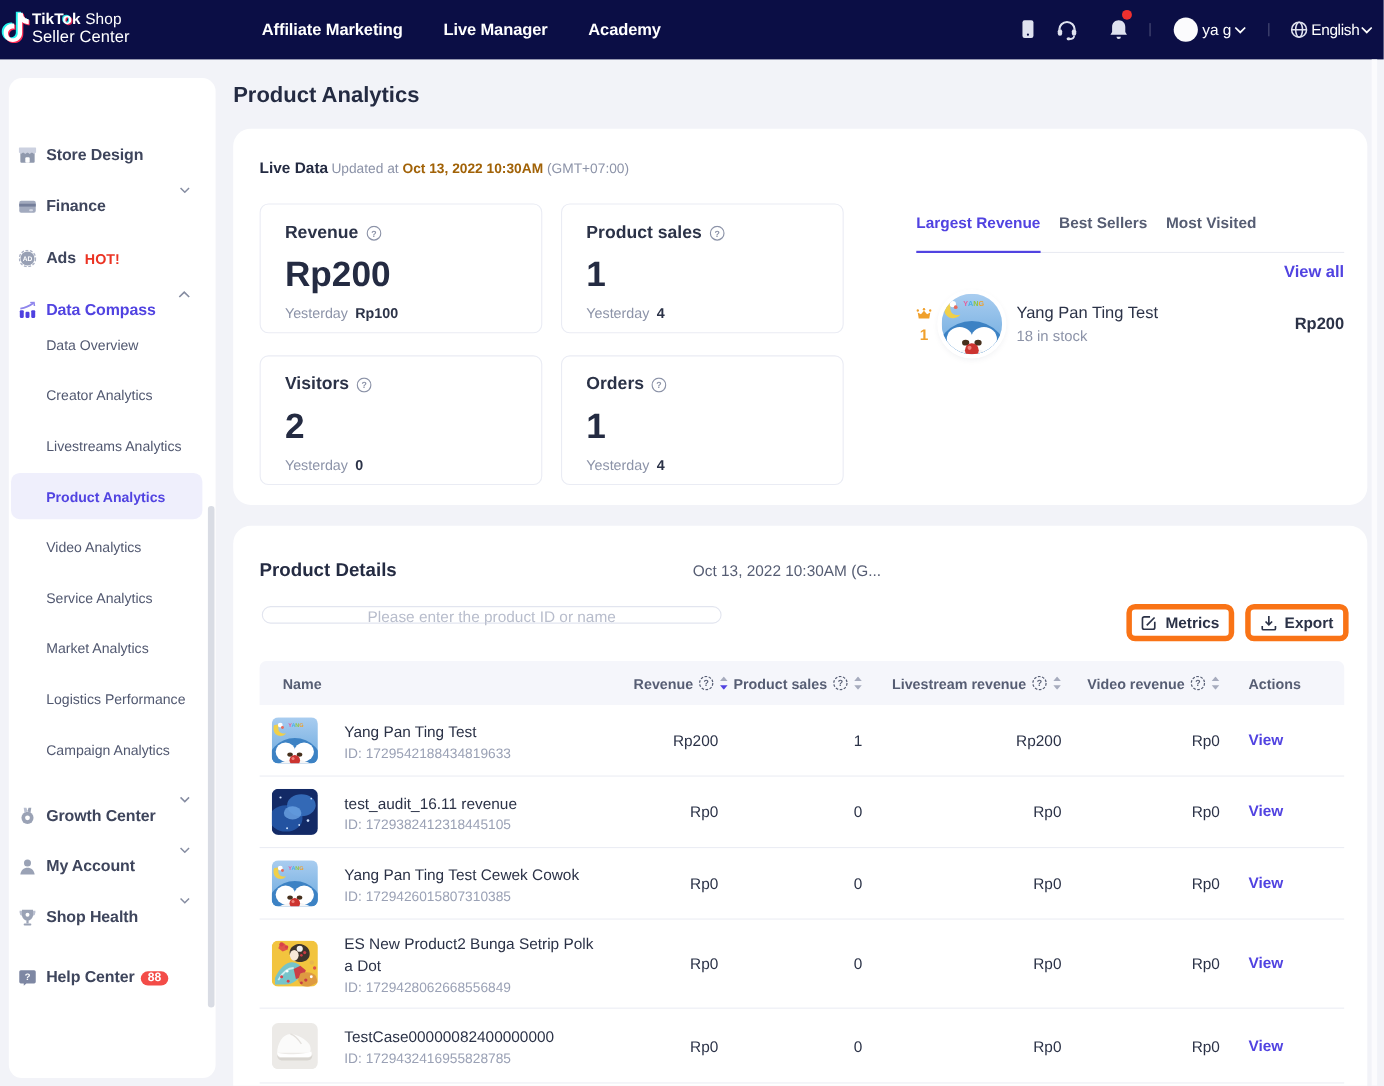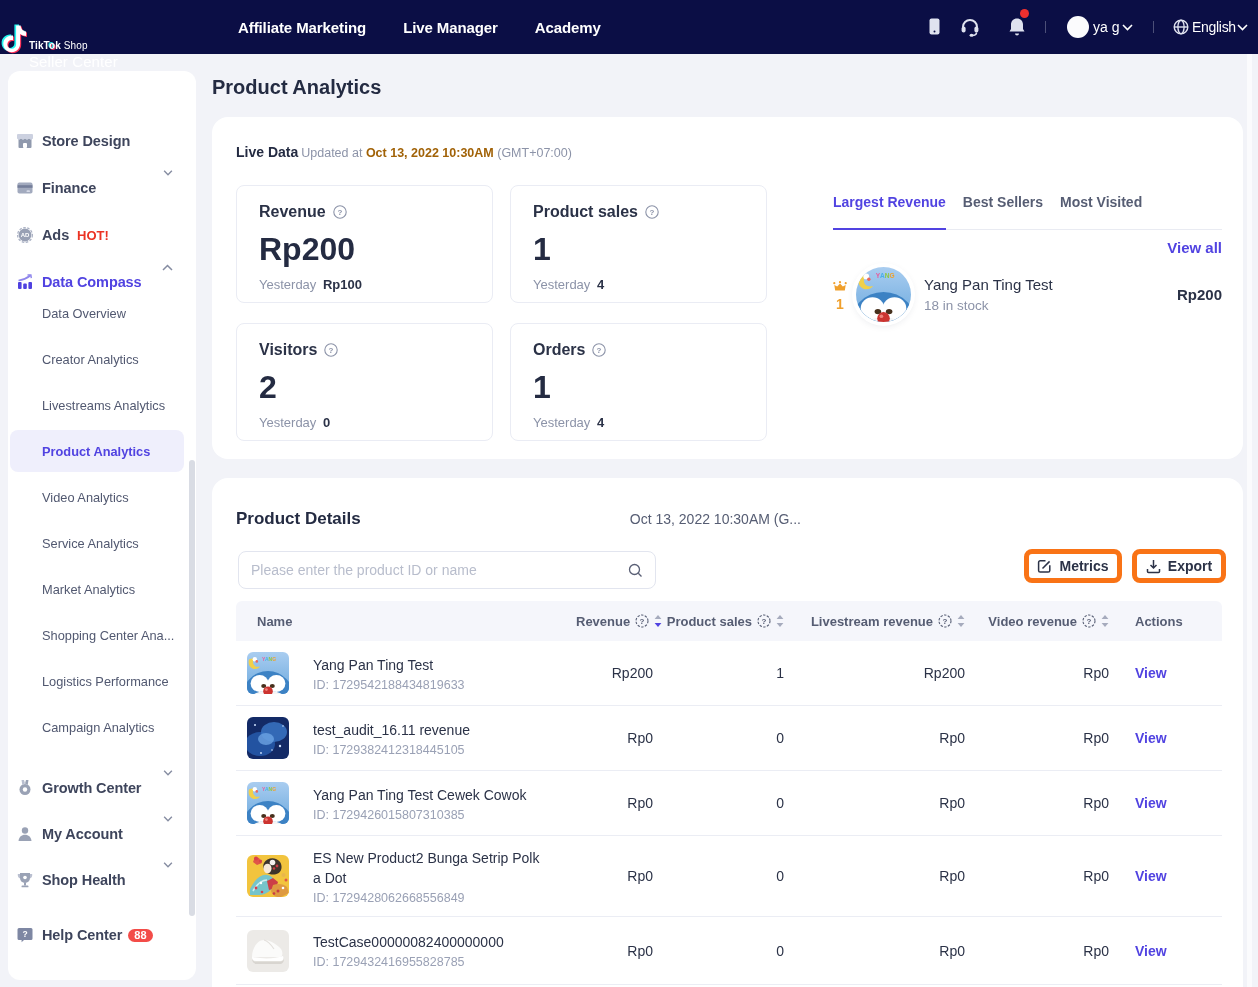--- a/index.html
+++ b/index.html
@@ -3,21 +3,21 @@
 <meta charset="utf-8">
 <style>
 * { margin:0; padding:0; box-sizing:border-box; }
 html,body { width:1258px; height:987px; overflow:hidden; }
 body { font-family:"Liberation Sans", sans-serif; background:#f2f3f8; position:relative; }
 
 
 .topbar { position:absolute; left:0; top:0; width:1258px; height:54px; background:#0b0e45; color:#fff; }
 .logo { position:absolute; left:-2px; top:7px; display:flex; align-items:center; }
 .logo-txt { margin-left:2px; margin-top:3px; color:#fff; }
-.logo-l1 { font-size:10px; line-height:15px; letter-spacing:.1px;margin-top:28px; }
+.logo-l1 { font-size:14px; line-height:15px; letter-spacing:.1px; }
 .logo-l1 b { font-weight:bold; }
 .logo-l2 { font-size:15px; font-weight:400; line-height:15px; margin-top:1px; letter-spacing:.1px; }
 .navlinks { position:absolute; left:238px; top:0; height:54px; display:flex; align-items:center; gap:37px; }
 .navlinks span { font-size:15px; font-weight:bold; color:#fff; letter-spacing:-.1px; }
 .nav-right { position:absolute; left:0; top:0; width:1258px; height:54px; }
 .nav-right > svg, .nav-right > div, .nav-right > span { position:absolute; }
 .nav-right .nr-sep { top:21px; }
 .nav-right .avatar { top:16px; }
 .nav-right .nr-name { top:19px; }
 .nr-sep { width:1px; height:12px; background:#4c4f78; }
@@ -77,21 +77,21 @@
 
 .det-card { margin-top:19px; height:560px; }
 .det-head { position:absolute; left:24px; right:17px; top:28px; height:26px; }
 .det-title { font-size:17px; font-weight:bold; color:#242b42; line-height:26px; }
 .det-date { position:absolute; right:425px; top:5px; font-size:14px; color:#565d73; }
 .segs { position:absolute; right:0; top:1px; display:flex; border:1px solid #e2e5ef; border-radius:4px; background:#fff; height:24px; }
 .seg { font-size:13px; font-weight:bold; color:#3a4054; padding:0 5px; line-height:22px; border-right:1px solid #e2e5ef; }
 .seg:last-child { border-right:none; }
 .seg.on { color:#5143e1; }
 .srch-row { position:absolute; left:24px; right:17px; top:71px; height:34px; }
-.srch { position:absolute; left:2px; top:2px; width:418px; height:38px; border:1px solid #e2e5ef; border-radius:8px; display:flex; align-items:center; padding:0 12px; }
+.srch { position:absolute; left:2px; top:2px; width:418px; height:16px; border:1px solid #e2e5ef; border-radius:8px; display:flex; align-items:center; padding:0 12px;flex-direction:column; }
 .srch span { font-size:14px; color:#b8bdcc; }
 .srch svg { margin-left:auto; }
 .btn { position:absolute; top:0; height:34px; border:5px solid #f97316; border-radius:8px; display:flex; align-items:center; justify-content:center; gap:7px; font-size:14px; font-weight:bold; color:#2b3247; background:#fff; }
 .btn-metrics { right:104px; width:98px; }
 .btn-export { right:0; width:94px; }
 
 .tbl { position:absolute; left:24px; top:123px; width:986px; }
 .thead { display:flex; background:#f5f6fb; border-radius:6px 6px 0 0; height:40px; align-items:center; font-size:13px; font-weight:bold; color:#565d73; }
 .trow { display:flex; align-items:center; border-bottom:1px solid #ebedf4; }
 .c-name { width:340px; padding-left:21px; display:flex; align-items:center; }
@@ -222,23 +222,20 @@
         <span>Product Analytics</span>
       </div>
     <div class="sub">
         <span>Video Analytics</span>
       </div>
     <div class="sub">
         <span>Service Analytics</span>
       </div>
     <div class="sub">
         <span>Market Analytics</span>
-      </div>
-    <div class="sub">
-        <span>Shopping Center Ana...</span>
       </div>
     <div class="sub">
         <span>Logistics Performance</span>
       </div>
     <div class="sub">
         <span>Campaign Analytics</span>
       </div>
     <div class="mi" style="height:46px">
       <svg class="ic" viewBox="0 0 16 16">
           <circle cx="8" cy="9.5" r="5.5" fill="#9aa2b5"></circle>

